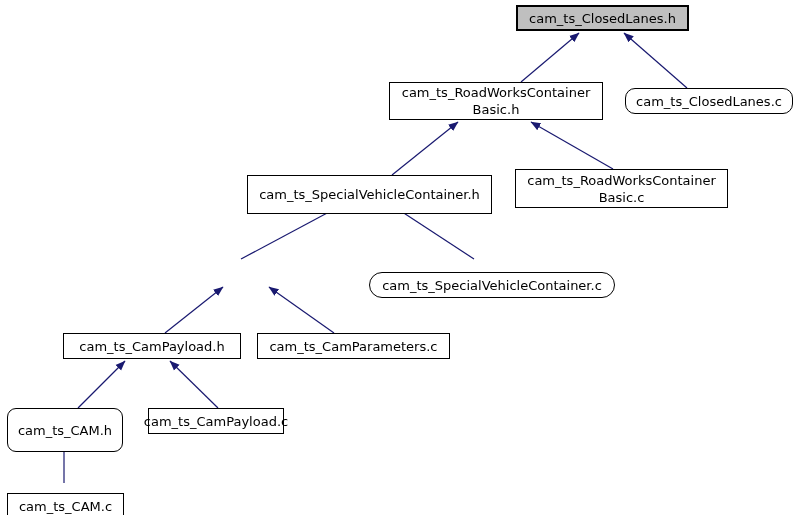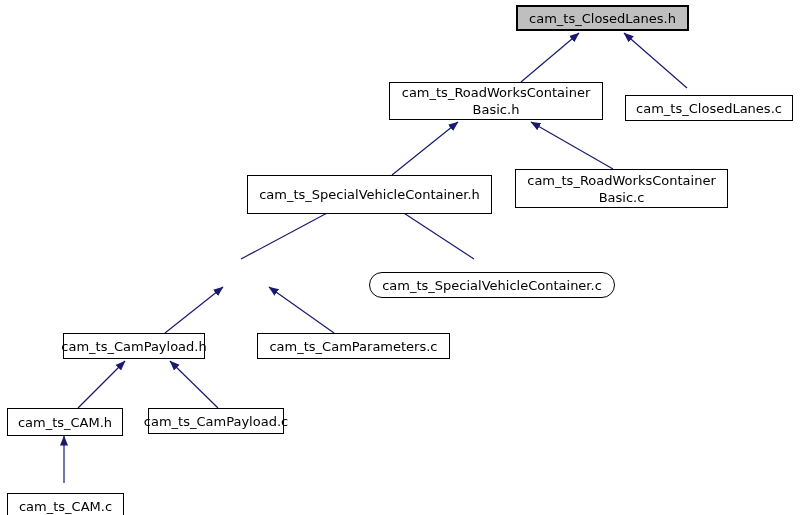--- a/index.html
+++ b/index.html
@@ -70,24 +70,24 @@
         <line x1="334" y1="333" x2="269" y2="287" stroke="#191970" stroke-width="1.2" marker-end="url(#arrowhead)"></line>
         <line x1="78" y1="408" x2="125" y2="361" stroke="#191970" stroke-width="1.2" marker-end="url(#arrowhead)"></line>
         <line x1="218" y1="408" x2="170" y2="361" stroke="#191970" stroke-width="1.2" marker-end="url(#arrowhead)"></line>
         <line x1="64" y1="483" x2="64" y2="436" stroke="#191970" stroke-width="1.2" marker-end="url(#arrowhead)"></line>
       </g>
   </svg>
   <div id="node-layer">
       <div class="node highlighted" style="left: 516px; top: 5px; width: 173px; height: 26px;">cam_ts_ClosedLanes.h</div>
       <div class="node" style="left: 389px; top: 82px; width: 214px; height: 38px;">cam_ts_RoadWorksContainer
 Basic.h</div>
-      <div class="node" style="left: 625px; top: 95px; width: 168px; height: 26px;">cam_ts_ClosedLanes.c</div>
+      <div class="node" style="left: 625px; top: 88px; width: 168px; height: 26px; border-radius: 10px;">cam_ts_ClosedLanes.c</div>
       <div class="node" style="left: 247px; top: 175px; width: 245px; height: 39px;">cam_ts_SpecialVehicleContainer.h</div>
       <div class="node" style="left: 515px; top: 169px; width: 213px; height: 39px;">cam_ts_RoadWorksContainer
 Basic.c</div>
       <div class="node" style="left: 369px; top: 272px; width: 246px; height: 26px; border-radius: 13px;">cam_ts_SpecialVehicleContainer.c</div>
-      <div class="node" style="left: 63px; top: 333px; width: 142px; height: 26px;">cam_ts_CamPayload.h</div>
+      <div class="node" style="left: 63px; top: 333px; width: 178px; height: 26px;">cam_ts_CamPayload.h</div>
       <div class="node" style="left: 257px; top: 333px; width: 193px; height: 26px;">cam_ts_CamParameters.c</div>
-      <div class="node" style="left: 7px; top: 408px; width: 116px; height: 28px;">cam_ts_CAM.h</div>
+      <div class="node" style="left: 7px; top: 408px; width: 116px; height: 44px; border-radius: 9px;">cam_ts_CAM.h</div>
       <div class="node" style="left: 148px; top: 408px; width: 136px; height: 26px; text-align: right;">cam_ts_CamPayload.c</div>
       <div class="node" style="left: 7px; top: 483px; width: 117px; height: 27px; margin-top: 10px;">cam_ts_CAM.c</div>
     </div>
 </div>
 
 </body></html>

